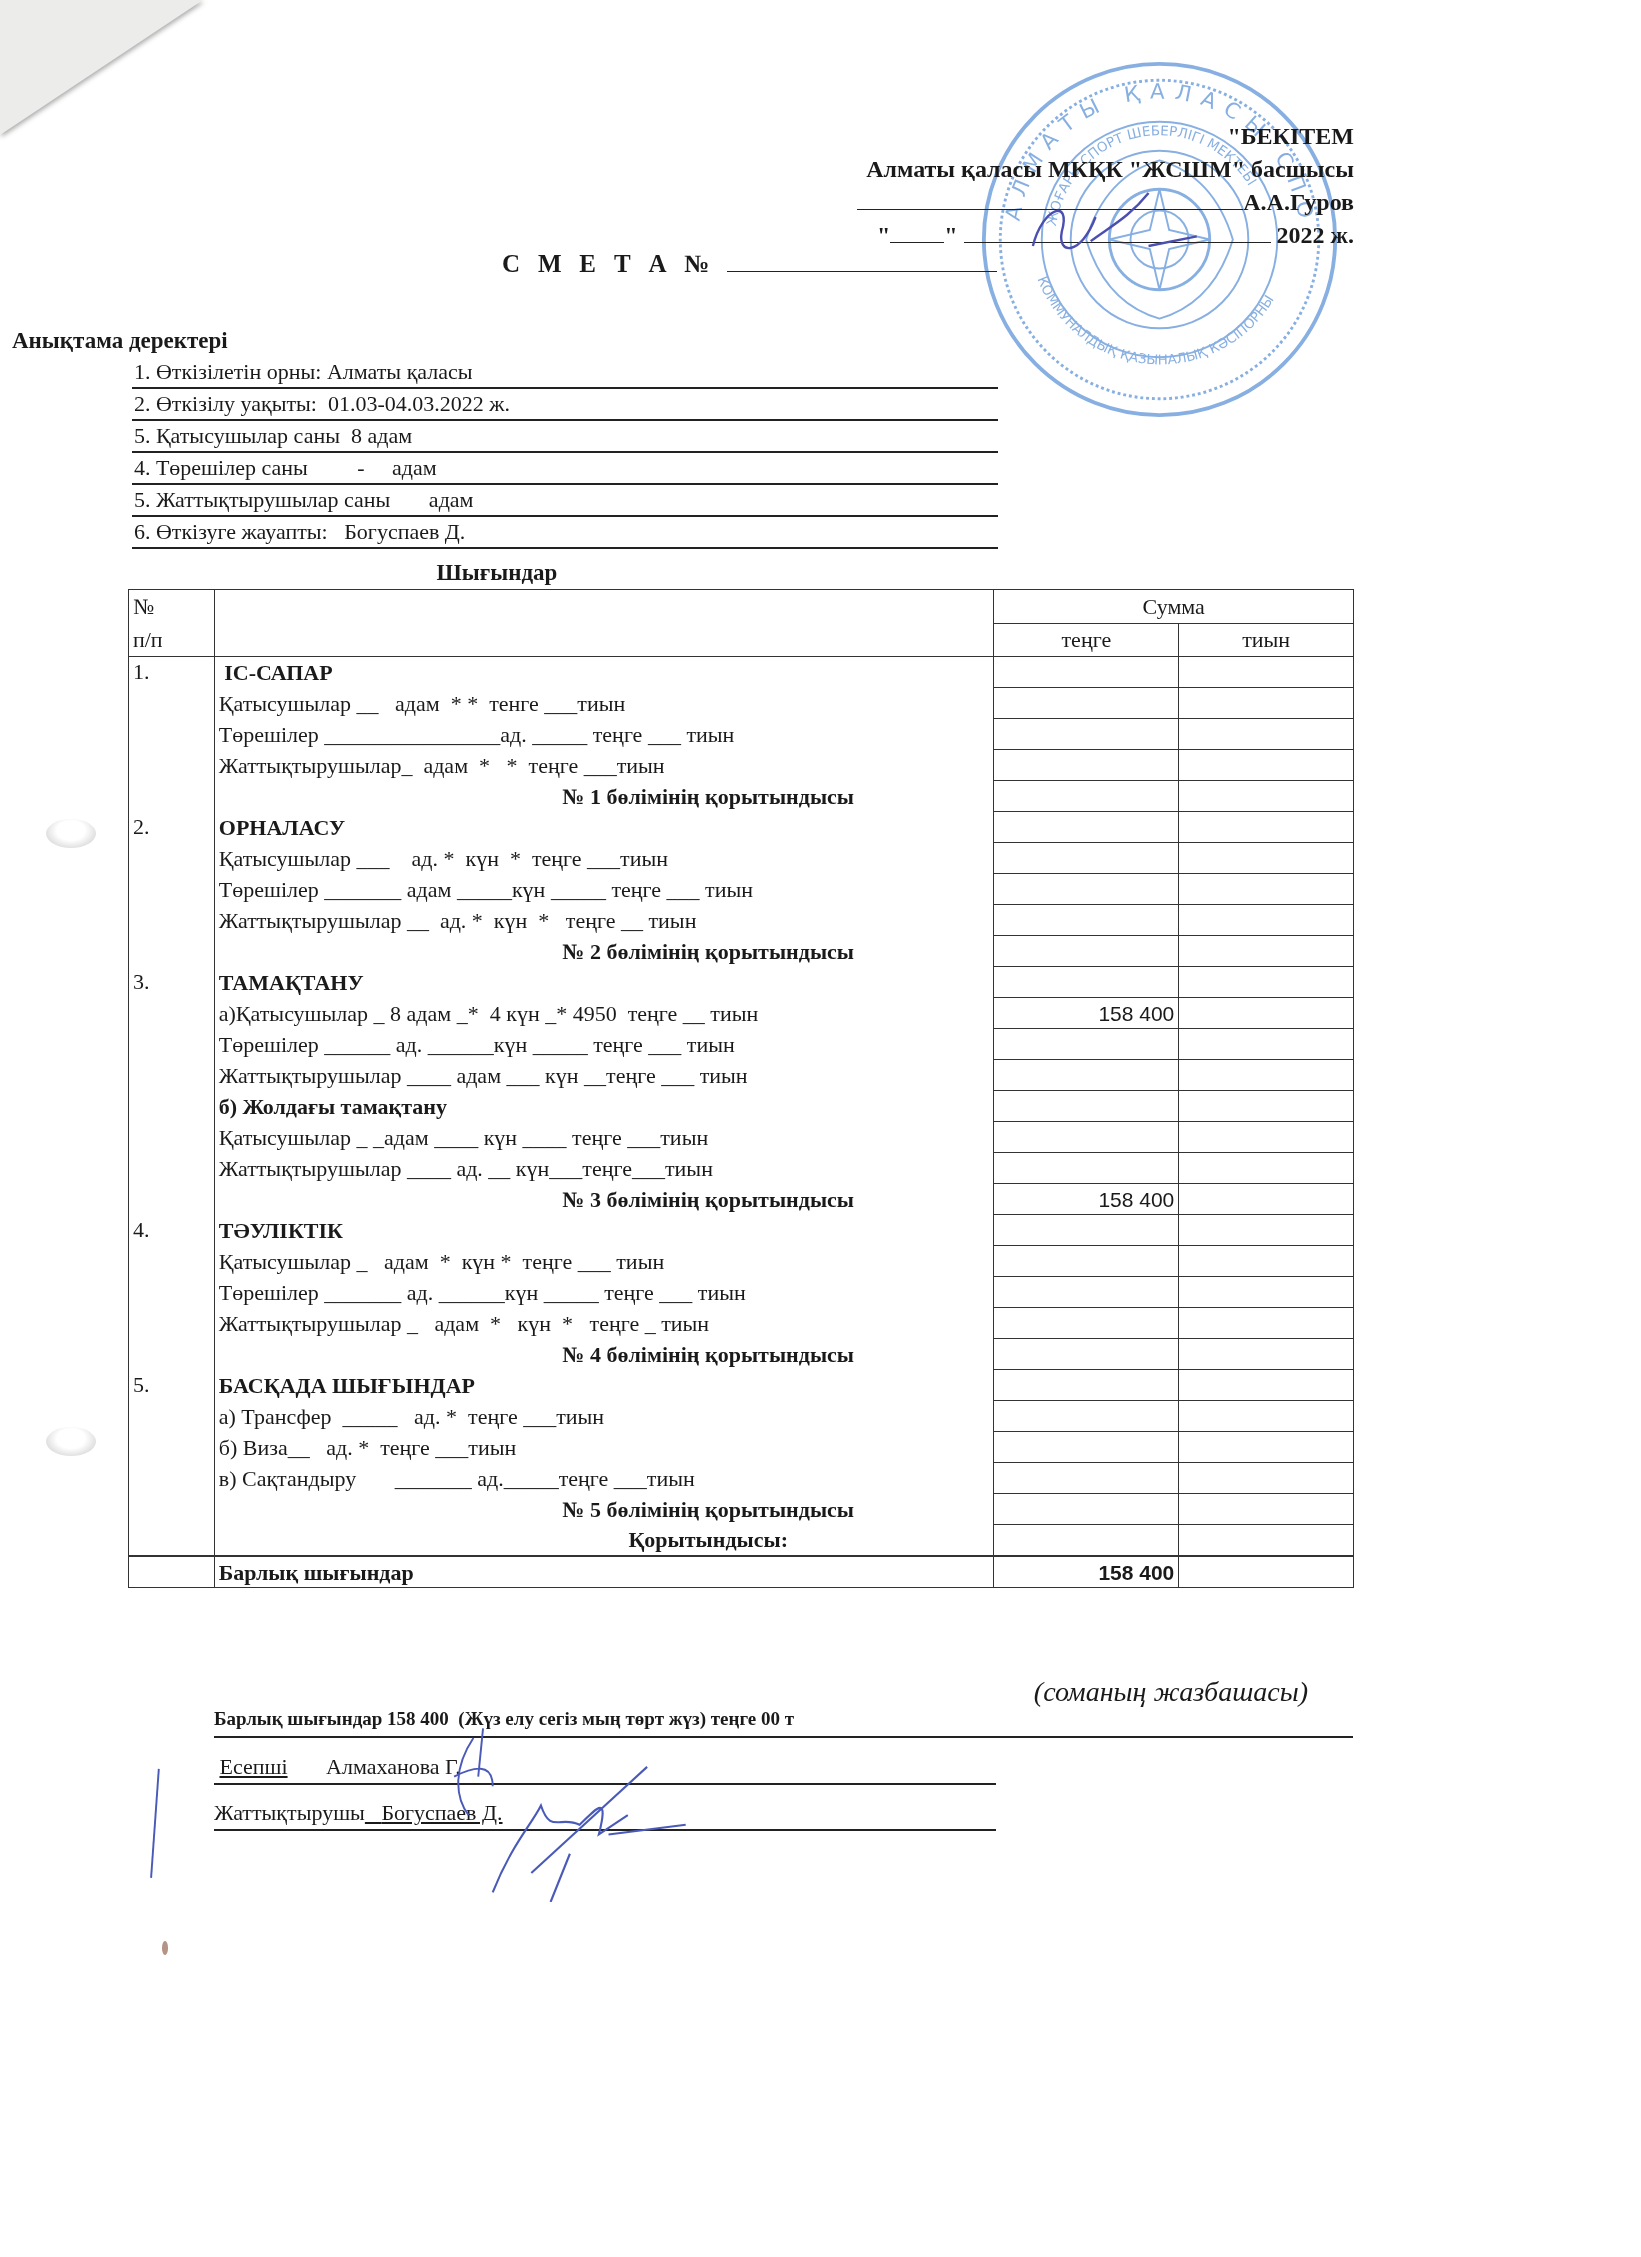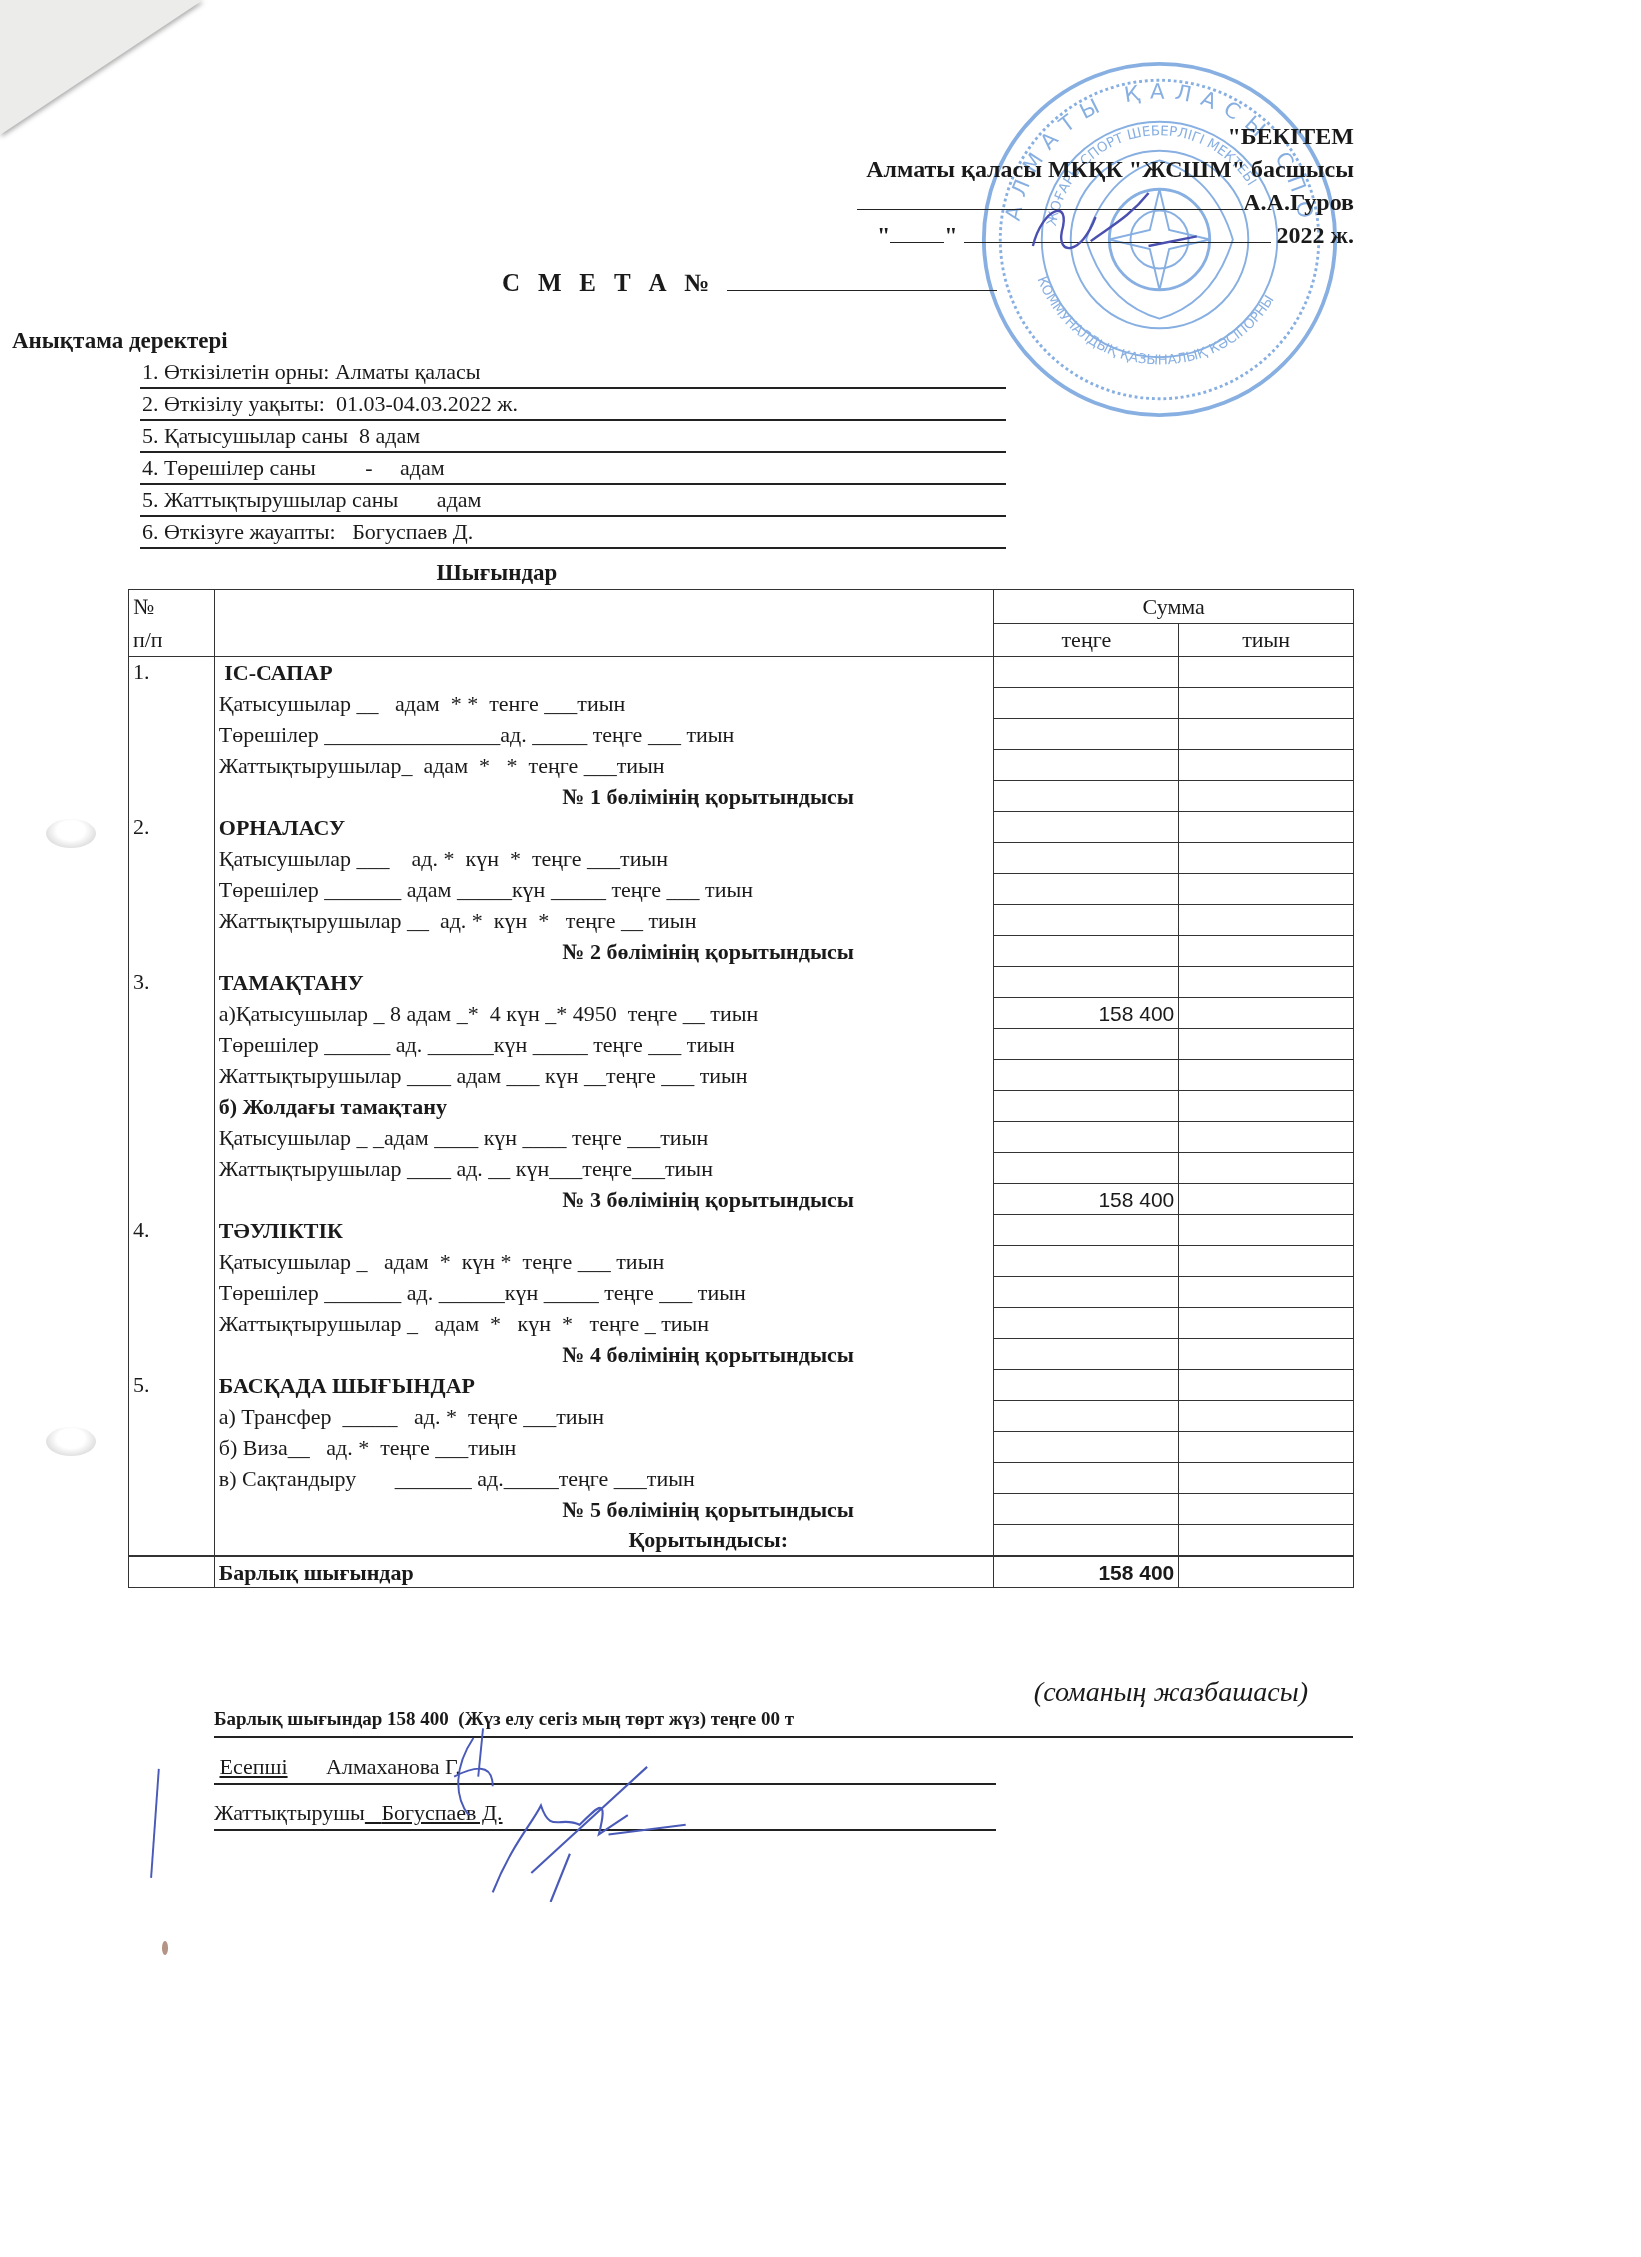--- a/index.html
+++ b/index.html
@@ -17,25 +17,25 @@
   .speck { position:absolute; width:5.8px; height:13.5px; border-radius:50%; background:#b49484; }
 
   
   .approve { position:absolute; right:287px; top:120px; text-align:right; font-weight:bold; font-size:24px; line-height:33px; }
   .approve .row { white-space:nowrap; }
   .uline { display:inline-block; border-bottom:1.9px solid #222; height:21px; vertical-align:baseline; }
 
   
   .stamp { position:absolute; left:980px; top:60px; width:359px; height:359px; opacity:0.62; }
 
-  .smeta { position:absolute; left:502px; top:269px; font-size:25px; font-weight:bold; letter-spacing:5.8px; white-space:nowrap; }
+  .smeta { position:absolute; left:502px; top:250px; font-size:25px; font-weight:bold; letter-spacing:5.8px; white-space:nowrap; }
   .smeta .blank { display:inline-block; width:270px; border-bottom:1.9px solid #222; height:21px; letter-spacing:0; }
 
   .ref-title { position:absolute; left:12px; width:994px; text-align:left; top:328px; font-size:23px; font-weight:bold; }
-  .ref-list { position:absolute; left:140px; top:357px; width:866px; }
+  .ref-list { position:absolute; left:132px; top:357px; width:866px; }
   .ref-item { height:31px; border-bottom:2.9px solid #222; font-size:22px; line-height:29px; padding-left:1.9px; white-space:pre; box-sizing:border-box; height:32px;}
 
   .exp-title { position:absolute; left:0; width:994px; text-align:center; top:560px; font-size:23px; font-weight:bold; }
 
   table.main { position:absolute; left:128px; top:589px; border-collapse:collapse; width:1226px; font-size:22px; }
   table.main td { border:1.9px solid #333; padding:0 3.9px; height:30px; line-height:29px; vertical-align:middle; }
   table.main td.desc { border-top:none; border-bottom:none; white-space:pre; }
   table.main td.num  { border-top:none; border-bottom:none; vertical-align:top; }
   table.main td.amt { text-align:right; font-family:"Liberation Sans", "DejaVu Sans", sans-serif; font-size:21px; }
   .bold { font-weight:bold;margin-left:32px; }

